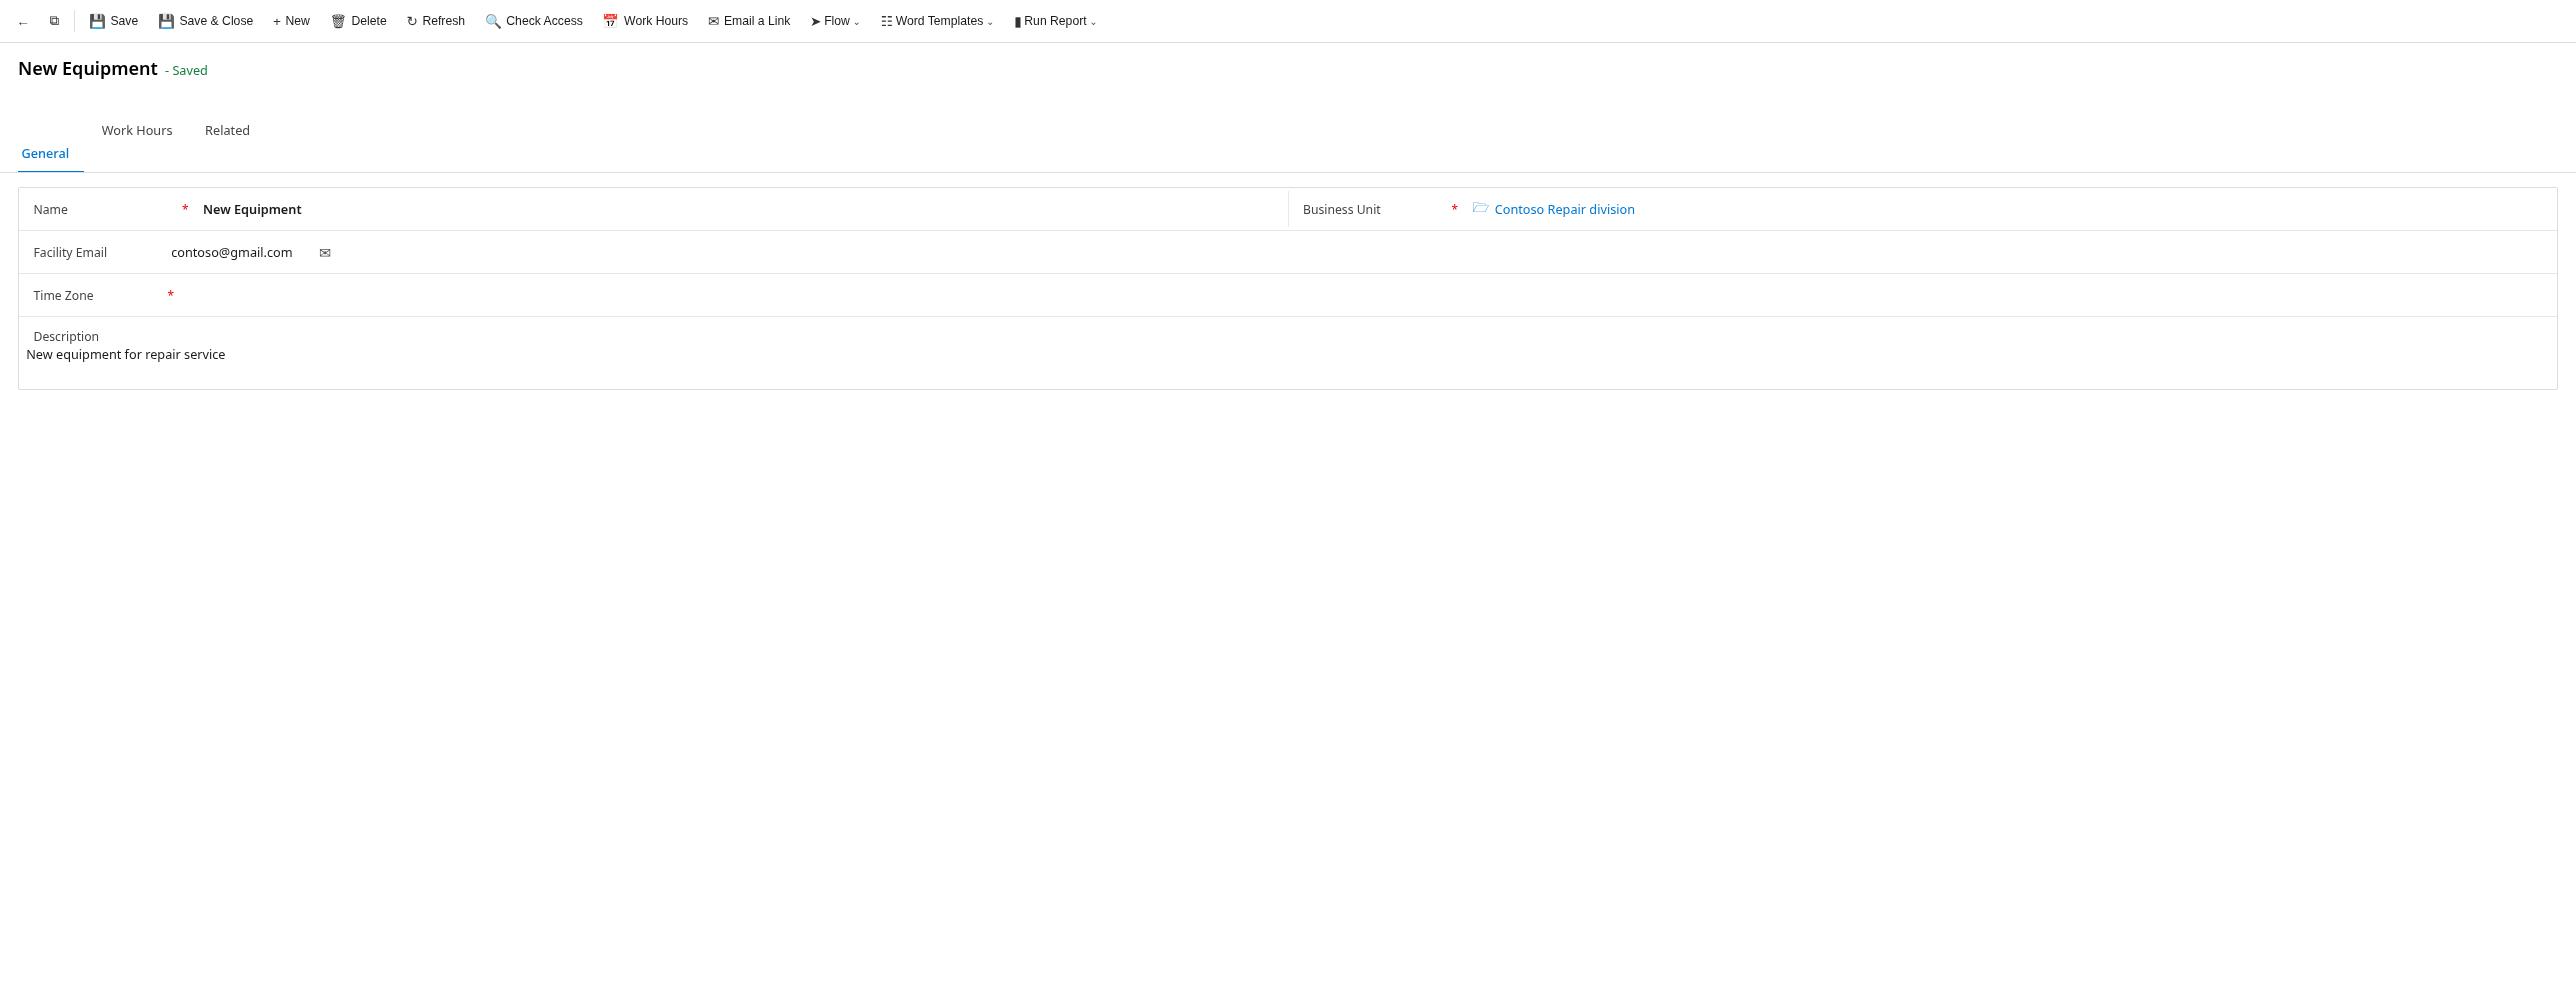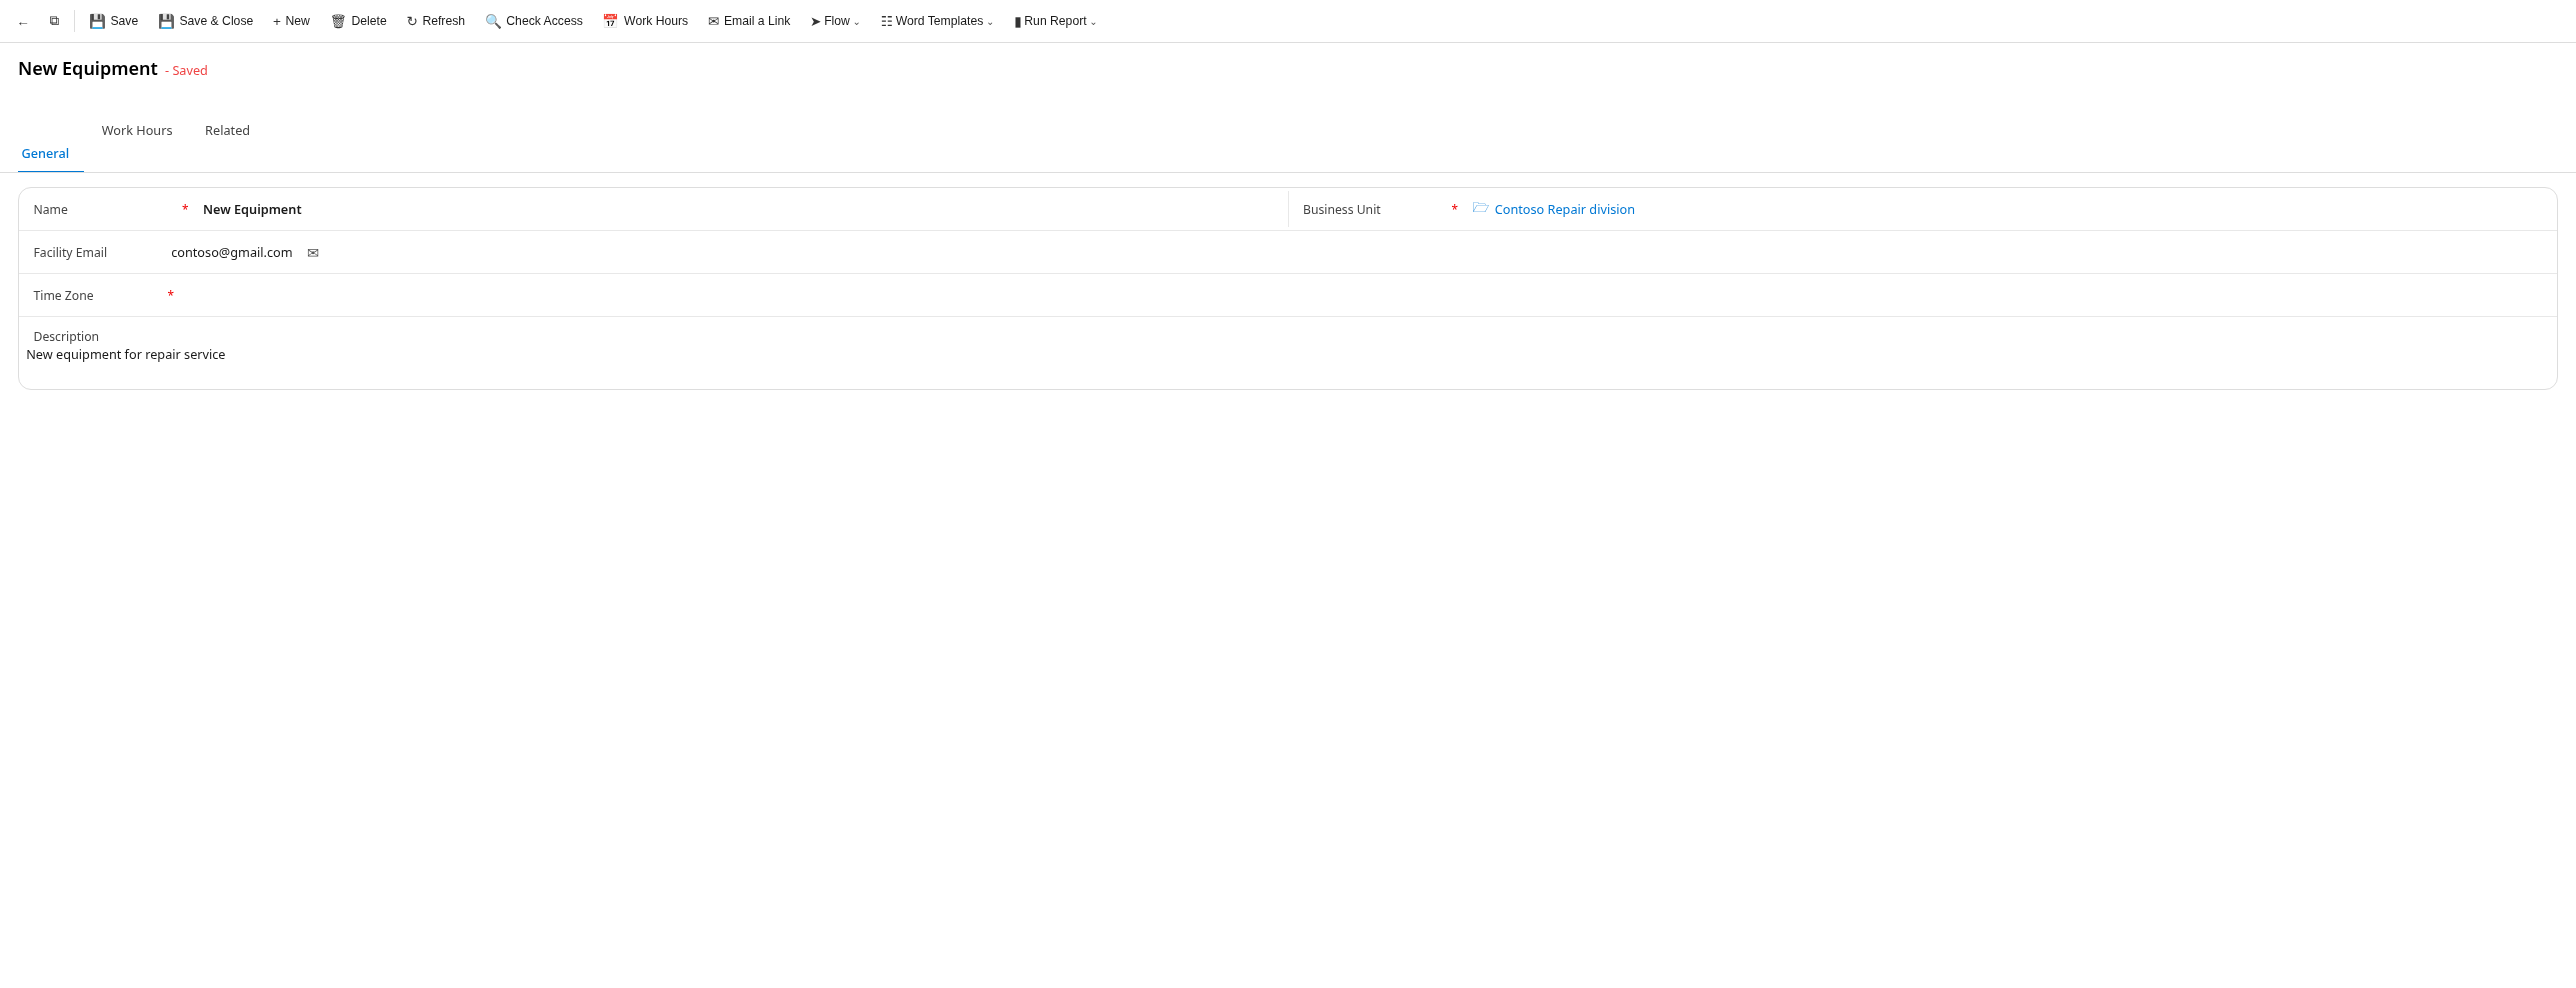--- a/index.html
+++ b/index.html
@@ -47,21 +47,21 @@
       align-items: baseline;
       gap: 7.2px;
     }
     .page-title {
       font-size: 18px;
       font-weight: 600;
       color: #000;
     }
     .page-saved {
       font-size: 12.7px;
-      color: #ef4444;
+      color: #15803d;
     }
     .page-subtitle {
       font-size: 11.8px;
       color: #555;
       margin-top: 1.8px;
     }
 
     
     .tabs {
       display: flex;
@@ -83,21 +83,21 @@
       color: #0078d4;
       border-bottom: 1.8px solid #0078d4;
       font-weight: 500;
       margin-top: 46px;
     }
 
     
     .form-container {
       margin: 14.5px 18px;
       border: 0.9px solid #ddd;
-      border-radius: 13px;
+      border-radius: 2px;
       background: #fff;
     }
     .form-row {
       display: flex;
       align-items: center;
       border-bottom: 0.9px solid #e8e8e8;
       min-height: 43px;
       padding: 9px 0;
     }
     .form-row:last-child { border-bottom: none; }
@@ -128,20 +128,21 @@
     }
 
     .field-value-bold {
       font-weight: 600;
     }
 
     .email-row {
       display: flex;
       align-items: center;
       flex: 1;
+      gap: 12px;
     }
     .email-icon {
       margin-left: 7.2px;
       color: #555;
       font-size: 14.5px;
     }
 
     
     .form-row-two-col {
       display: flex;

